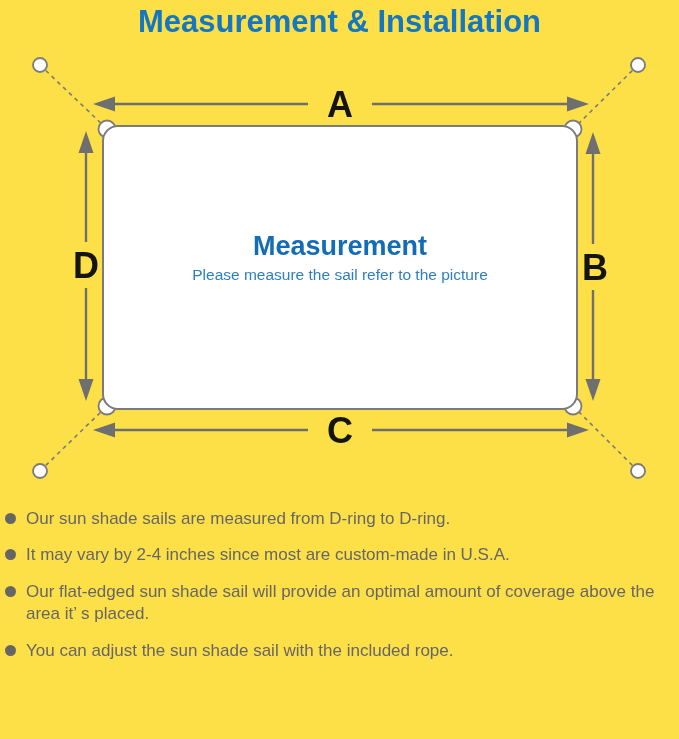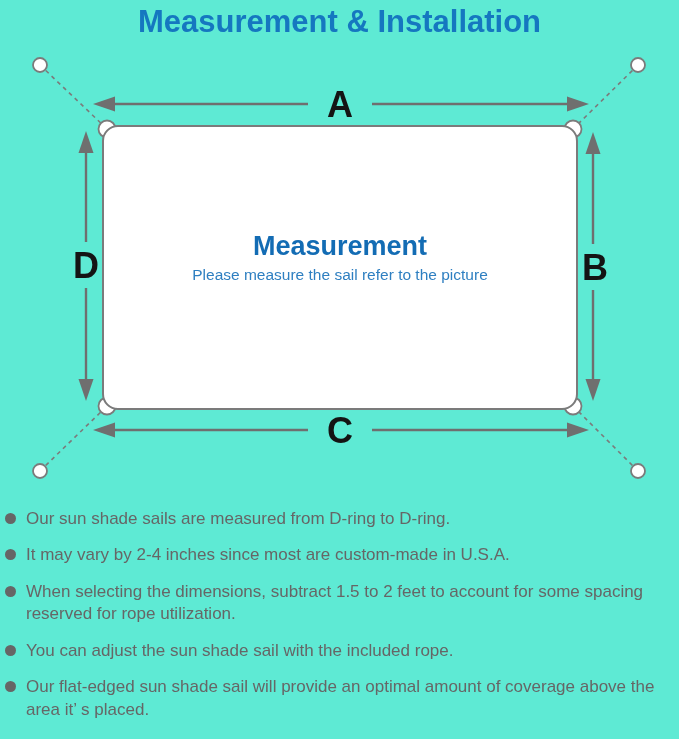--- a/index.html
+++ b/index.html
@@ -10,21 +10,21 @@
     --arrow-gray:#6f6f6f;
     --label-black:#141414;
     --text-gray:#666666;
   }
   *{margin:0;padding:0;box-sizing:border-box;}
   html,body{background:#ffffff;}
   body{
     width:679px;height:739px;overflow:hidden;
     font-family:"Liberation Sans",sans-serif;
   }
-  .page{width:679px;height:739px;background:#5eead4;}
+  .page{width:679px;height:739px;background:#fde047;}
   .page-title{
     text-align:center;
     color:var(--accent-blue);
     font-size:31px;
     font-weight:bold;
     letter-spacing:0px;
     padding-top:3px;
     height:42px;
     line-height:38px;
   }
@@ -127,25 +127,21 @@
     <li class="note-item">
       <span class="bullet-dot"></span>
       <span class="note-text">Our sun shade sails are measured from D-ring to D-ring.</span>
     </li>
     <li class="note-item">
       <span class="bullet-dot"></span>
       <span class="note-text">It may vary by 2-4 inches since most are custom-made in U.S.A.</span>
     </li>
     <li class="note-item">
       <span class="bullet-dot"></span>
-      <span class="note-text">When selecting the dimensions, subtract 1.5 to 2 feet to account for some spacing reserved for rope utilization.</span>
+      <span class="note-text">Our flat-edged sun shade sail will provide an optimal amount of coverage above the area it’ s placed.</span>
     </li>
     <li class="note-item">
       <span class="bullet-dot"></span>
       <span class="note-text">You can adjust the sun shade sail with the included rope.</span>
-    </li>
-    <li class="note-item">
-      <span class="bullet-dot"></span>
-      <span class="note-text">Our flat-edged sun shade sail will provide an optimal amount of coverage above the area it’ s placed.</span>
     </li>
   </ul>
 
 </div>
 
 </body></html>

